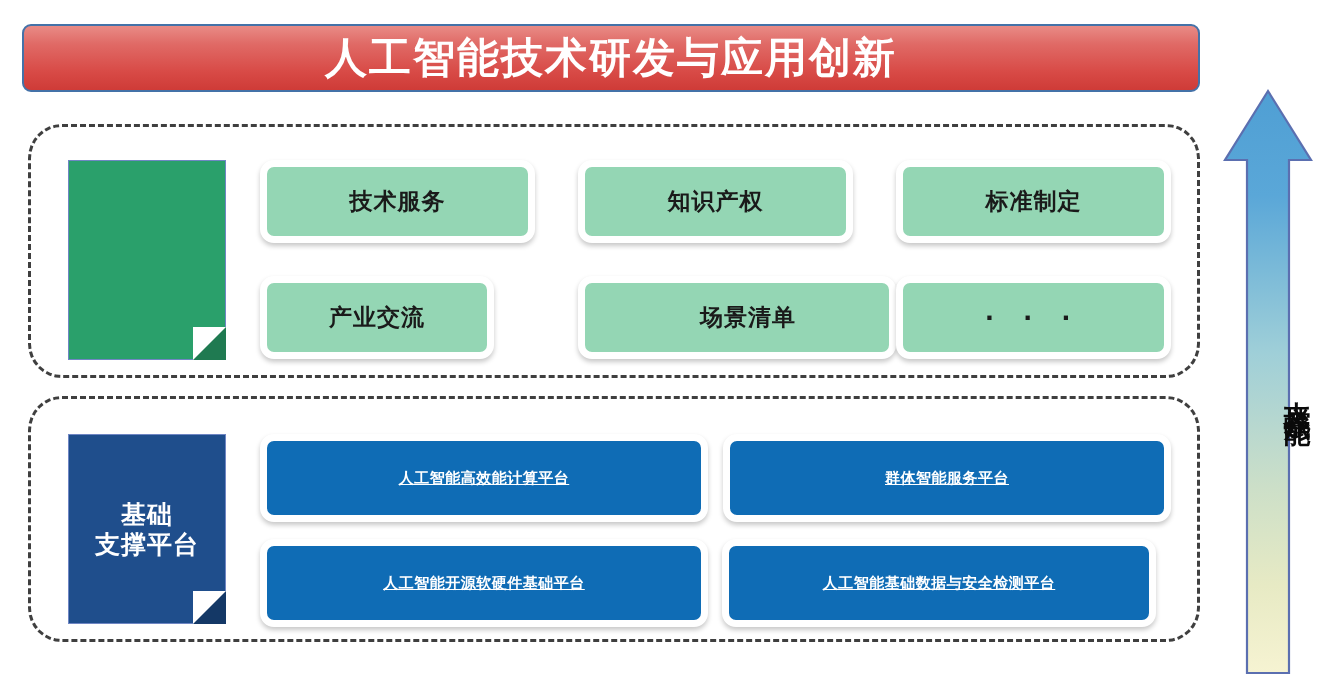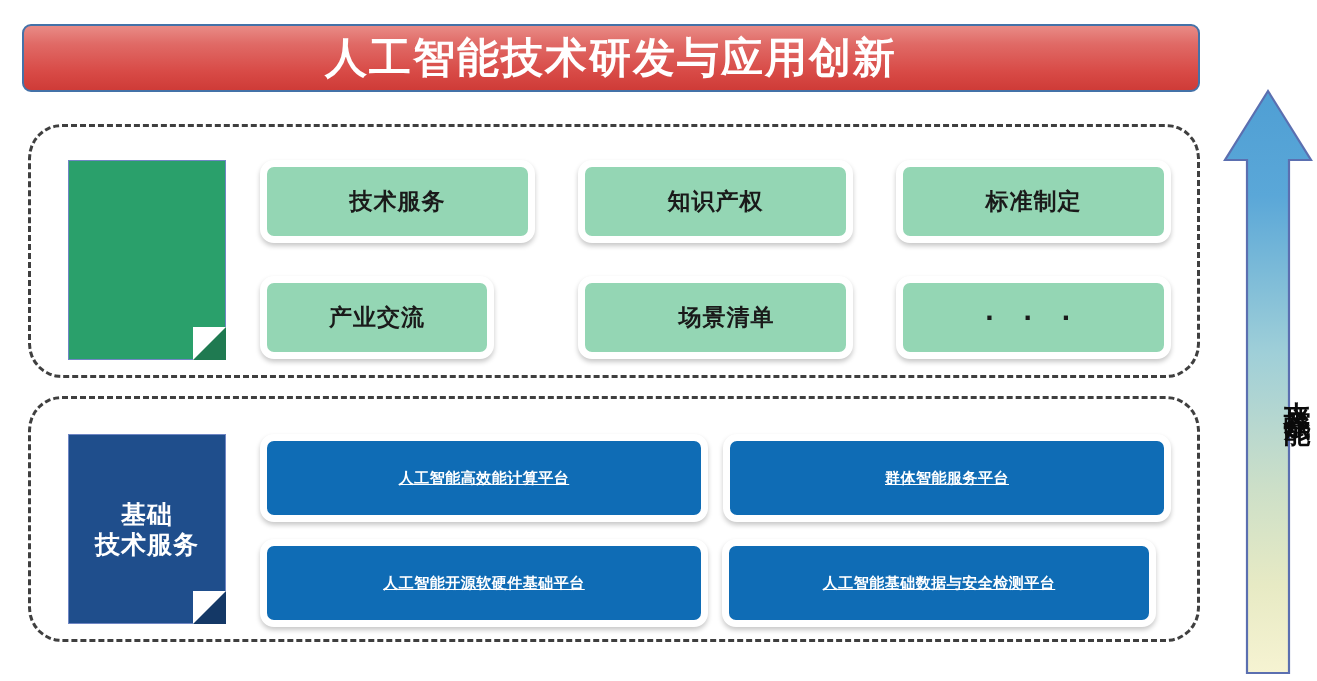--- a/index.html
+++ b/index.html
@@ -215,35 +215,35 @@
 <div class="tile tile-green" style="left:578px; top:160px; width:275px; height:83px;">
   <span class="tile-label">知识产权</span>
 </div>
 <div class="tile tile-green" style="left:896px; top:160px; width:275px; height:83px;">
   <span class="tile-label">标准制定</span>
 </div>
 
 <div class="tile tile-green" style="left:260px; top:276px; width:234px; height:83px;">
   <span class="tile-label">产业交流</span>
 </div>
-<div class="tile tile-green" style="left:578px; top:276px; width:275px; height:83px;padding-left:22px;">
+<div class="tile tile-green" style="left:578px; top:276px; width:318px; height:83px;padding-left:22px;">
   <span class="tile-label">场景清单</span>
 </div>
 <div class="tile tile-green dots" style="left:896px; top:276px; width:275px; height:83px;">
   <span class="tile-label">· · ·</span>
 </div>
 
 <div id="group-base" class="dashed-group"></div>
 
 <div id="card-base" class="fold-card">
   <div class="fold-body"></div>
   <div class="fold-notch"></div>
   <div class="fold-flap"></div>
   <span class="fold-label">基础
-技术服务</span>
+支撑平台</span>
 </div>
 
 <div class="tile tile-blue" style="left:260px; top:434px; width:448px; height:88px;">
   <span class="tile-label">人工智能高效能计算平台</span>
 </div>
 <div class="tile tile-blue" style="left:723px; top:434px; width:448px; height:88px;">
   <span class="tile-label">群体智能服务平台</span>
 </div>
 <div class="tile tile-blue" style="left:260px; top:539px; width:448px; height:88px;">
   <span class="tile-label">人工智能开源软硬件基础平台</span>

